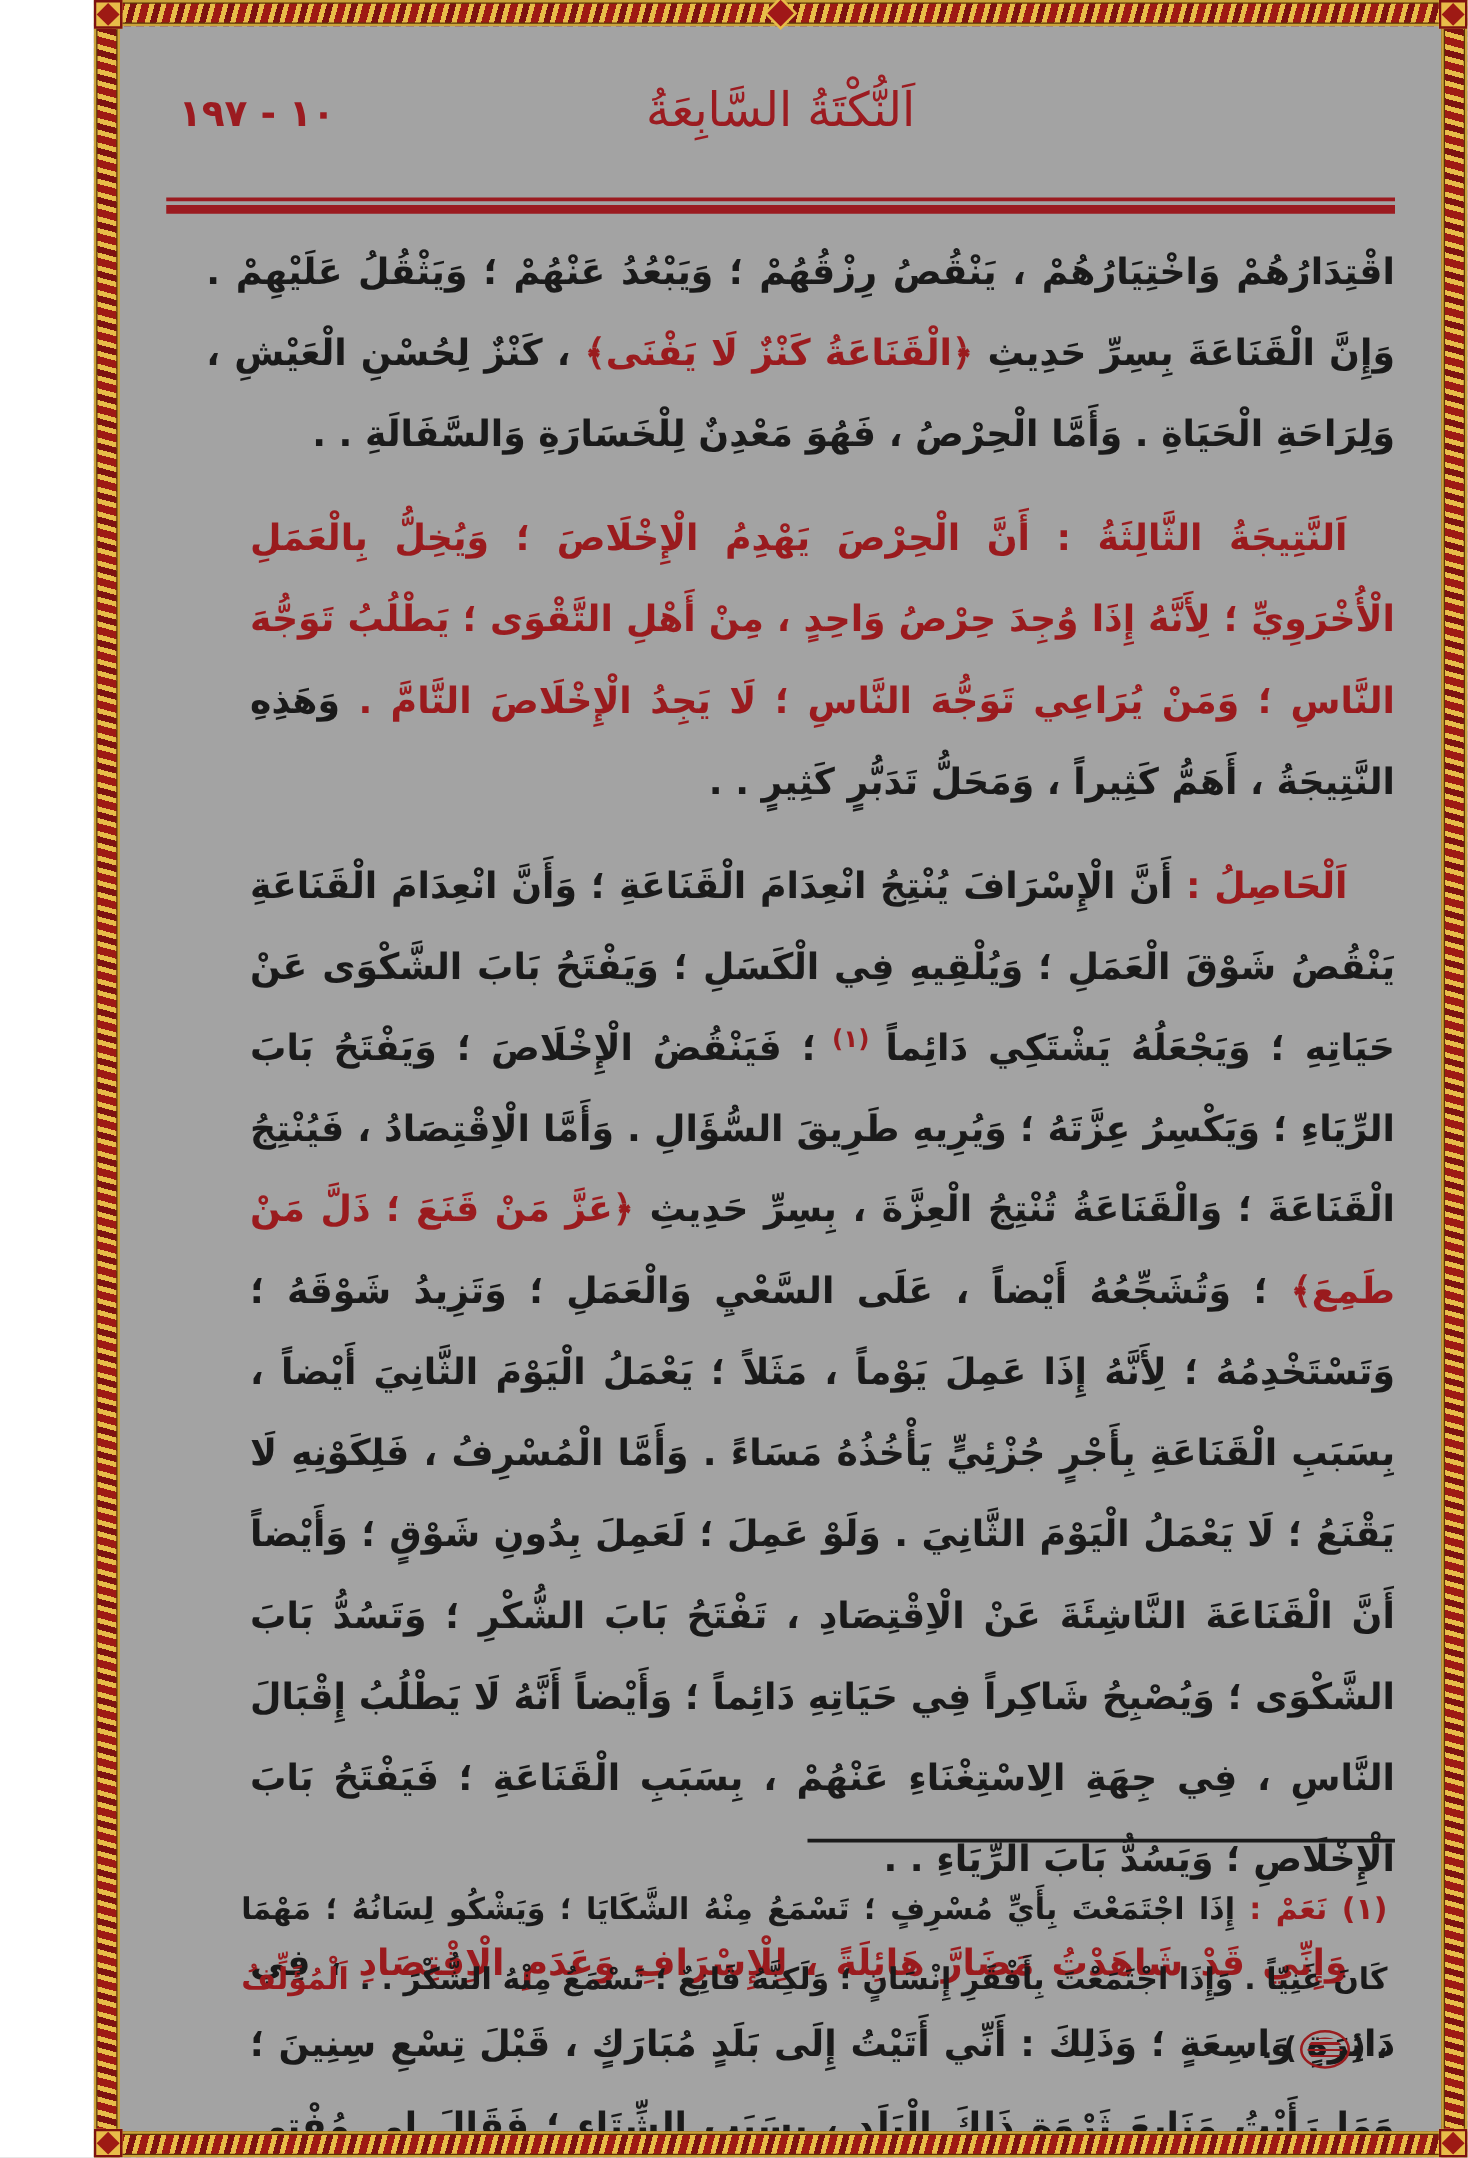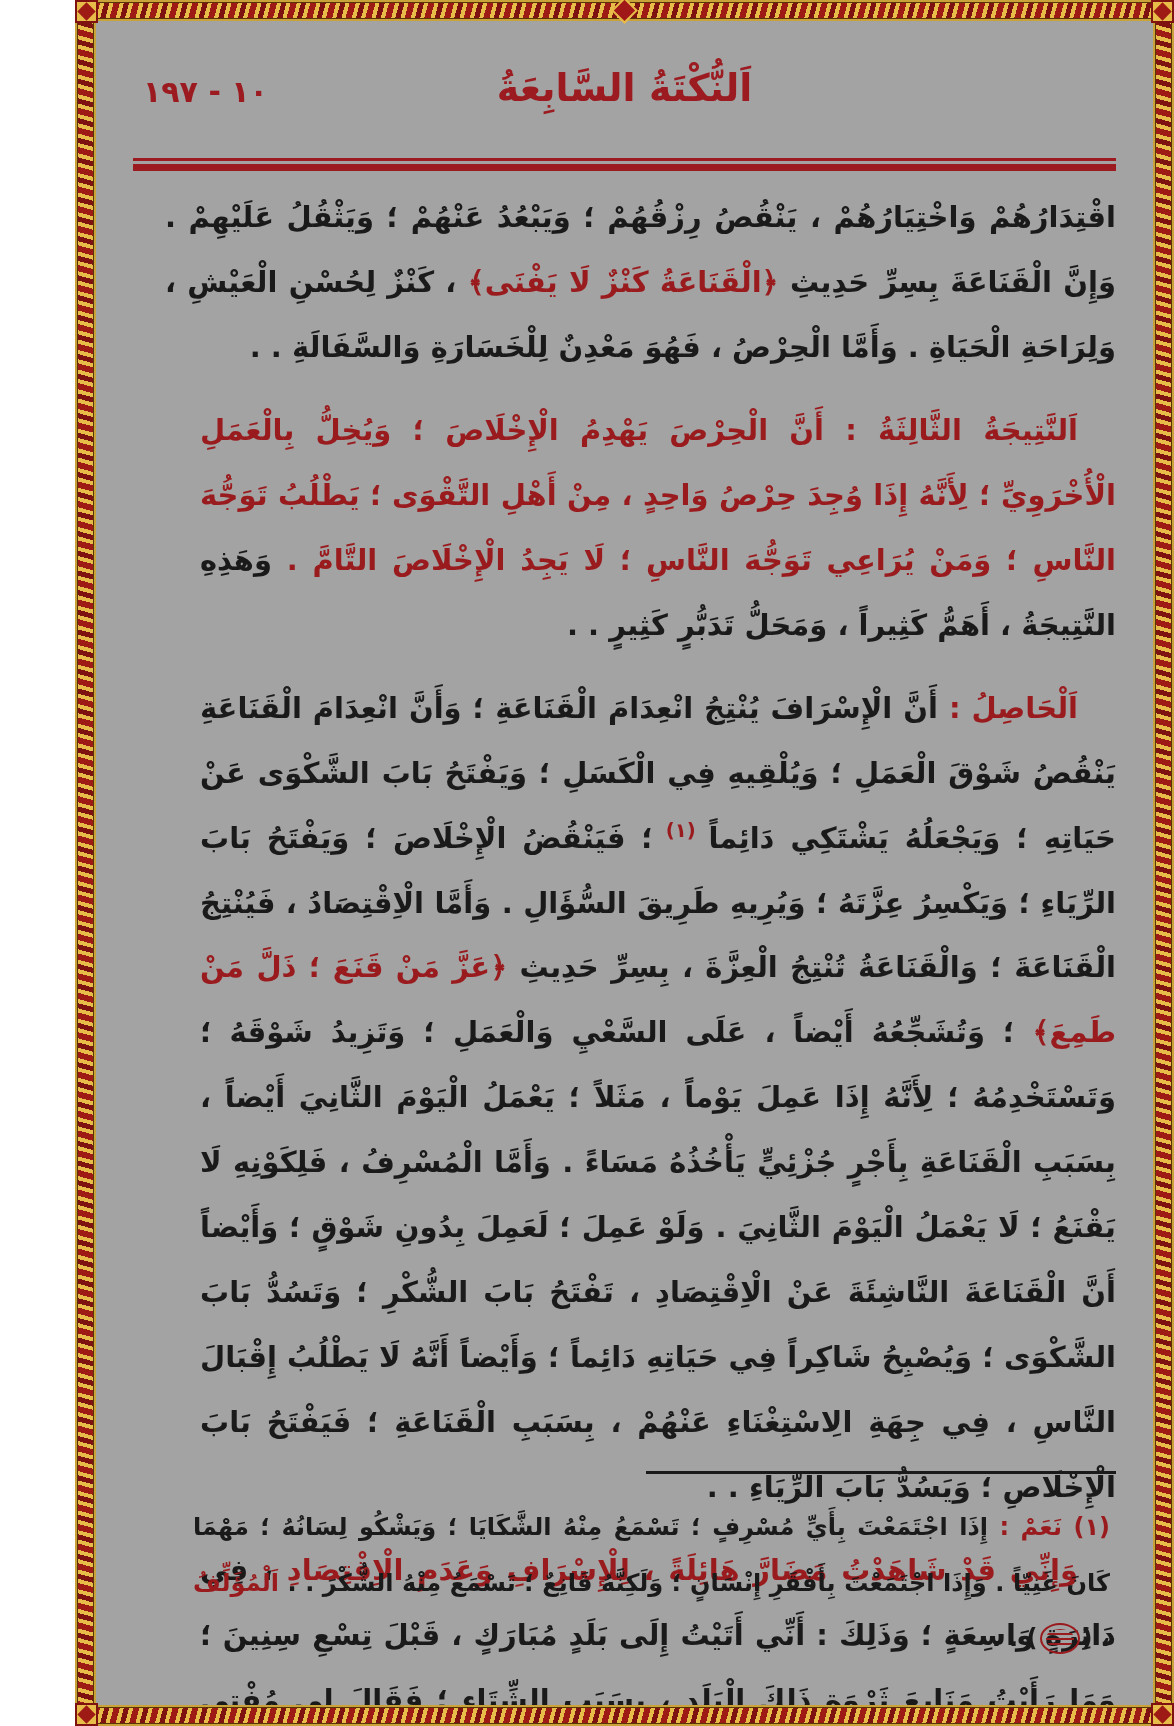--- a/index.html
+++ b/index.html
@@ -38,21 +38,21 @@
     background:#a01818;transform:rotate(45deg);box-shadow:0 0 0 2px #e8bc49;
   }
   
   .header{position:relative;padding-top:66px;height:84px;}
   .page-number{
     position:absolute;left:68px;top:74px;
     font-size:30px;font-weight:bold;color:#9b1b20;direction:rtl;
   }
   .title{
     margin:0;text-align:center;
-    font-size:38px;font-weight:bold;color:#9b1b20;
+    font-size:38px;font-weight:normal;color:#9b1b20;
   }
   .title-rule{margin:8px 58px 0 58px;}
   .title-rule .thin{height:3px;background:#9b1b20;margin-bottom:3px;}
   .title-rule .thick{height:7px;background:#9b1b20;}
   
   .main{
     padding:14px 58px 0 90px;
     font-size:29px;font-weight:bold;line-height:2.24;
     color:#1a1a1a;text-align:justify;
   }

